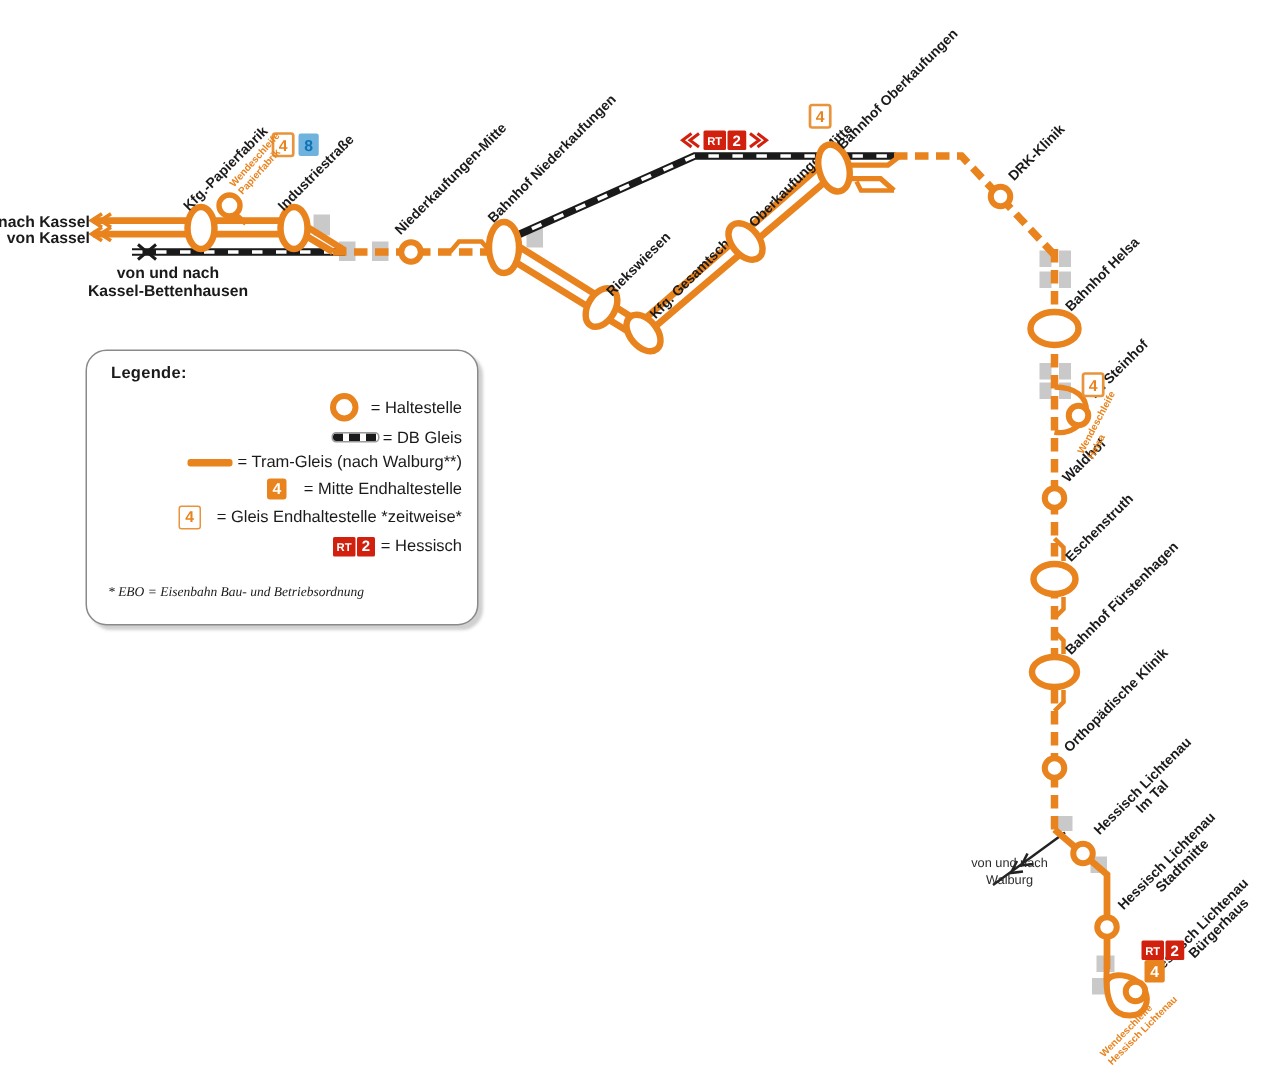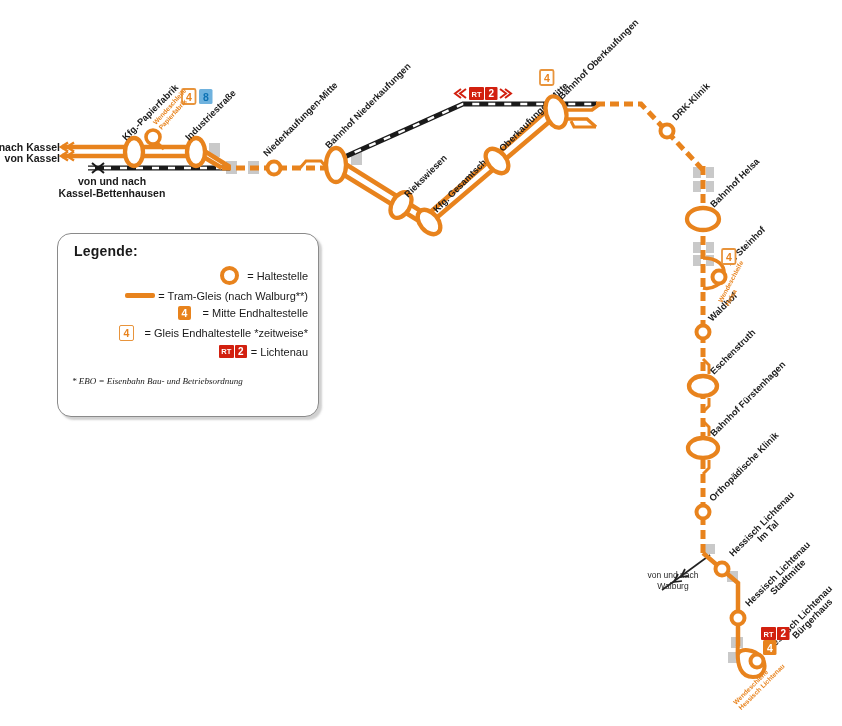--- a/index.html
+++ b/index.html
@@ -7,21 +7,21 @@
   #stage{position:relative;width:842px;height:726px;background:#fff;overflow:hidden;}
   #map{position:absolute;left:0;top:0;}
   .stlabel{font:bold 9.3px "Liberation Sans",sans-serif;fill:#1a1a1a;}
   .note{font:bold 6.6px "Liberation Sans",sans-serif;fill:#E8831D;}
   .ep-bold{font:bold 10.5px "Liberation Sans",sans-serif;fill:#1a1a1a;}
   .ep-small{font:8.5px "Liberation Sans",sans-serif;fill:#2a2a2a;}
   
   .legend{position:absolute;left:57px;top:233px;width:262px;height:184px;background:#fff;
     border:1.6px solid #8a8a8a;border-radius:14px;box-shadow:3px 3px 2px rgba(120,120,120,.35);
     padding:9px 10px 6px 14px;box-sizing:border-box;}
-  .legend h2{margin:0 0 7px 2px;font-size:14px;letter-spacing:.2px;}
+  .legend h2{margin:0 0 7px 2px;font-size:11px;letter-spacing:.2px;}
   .lrow{display:flex;align-items:center;margin:4.6px 0;font-size:11px;white-space:nowrap;justify-content:flex-end;}
   .licon{width:36px;display:flex;justify-content:center;align-items:center;flex:0 0 36px;}
   .icon-ring{width:11px;height:11px;border:4px solid var(--orange);border-radius:50%;}
   .icon-db{width:30px;height:5px;background:repeating-linear-gradient(90deg,#1a1a1a 0 7px,#fff 7px 11px);border-radius:2px;outline:1px solid #9a9a9a;}
   .icon-ebo{width:30px;height:5px;background:repeating-linear-gradient(90deg,var(--orange) 0 7px,#fff 7px 11px);border-radius:2px;outline:1px solid #d9b288;}
   .icon-bostrab{width:30px;height:5px;background:var(--orange);border-radius:2px;}
   .b4{width:13px;height:14px;display:flex;align-items:center;justify-content:center;font:bold 10.5px "Liberation Sans",sans-serif;border-radius:2px;}
   .b4.solid{background:var(--orange);color:#fff;}
   .b4.temp{background:#fff;color:var(--orange);border:1.7px solid #E8943C;}
   .brt{display:flex;}
@@ -229,20 +229,26 @@
   <div class="legend">
     <h2>Legende:</h2>
     <div class="lrow">
       <span class="licon">
           <span class="icon-ring"></span>
         </span>
       <span>=  Haltestelle</span>
     </div>
     <div class="lrow">
       <span class="licon">
+          <span class="icon-db"></span>
+        </span>
+      <span>=  DB Gleis</span>
+    </div>
+    <div class="lrow">
+      <span class="licon">
           <span class="icon-bostrab"></span>
         </span>
       <span>=  Tram-Gleis (nach Walburg**)</span>
     </div>
     <div class="lrow">
       <span class="licon">
           <span class="b4 solid">4</span>
         </span>
       <span>=  Mitte Endhaltestelle</span>
     </div>
@@ -252,19 +258,19 @@
         </span>
       <span>=  Gleis Endhaltestelle *zeitweise*</span>
     </div>
     <div class="lrow">
       <span class="licon">
           <span class="brt">
             <span class="rt">RT</span>
             <span class="n2">2</span>
           </span>
         </span>
-      <span>=  Lichtenau</span>
+      <span>=  Hessisch</span>
     </div>
     <div class="lfoot">
       <div>* EBO = Eisenbahn Bau- und Betriebsordnung</div>
     </div>
   </div>
 </div>
 
 </body></html>

